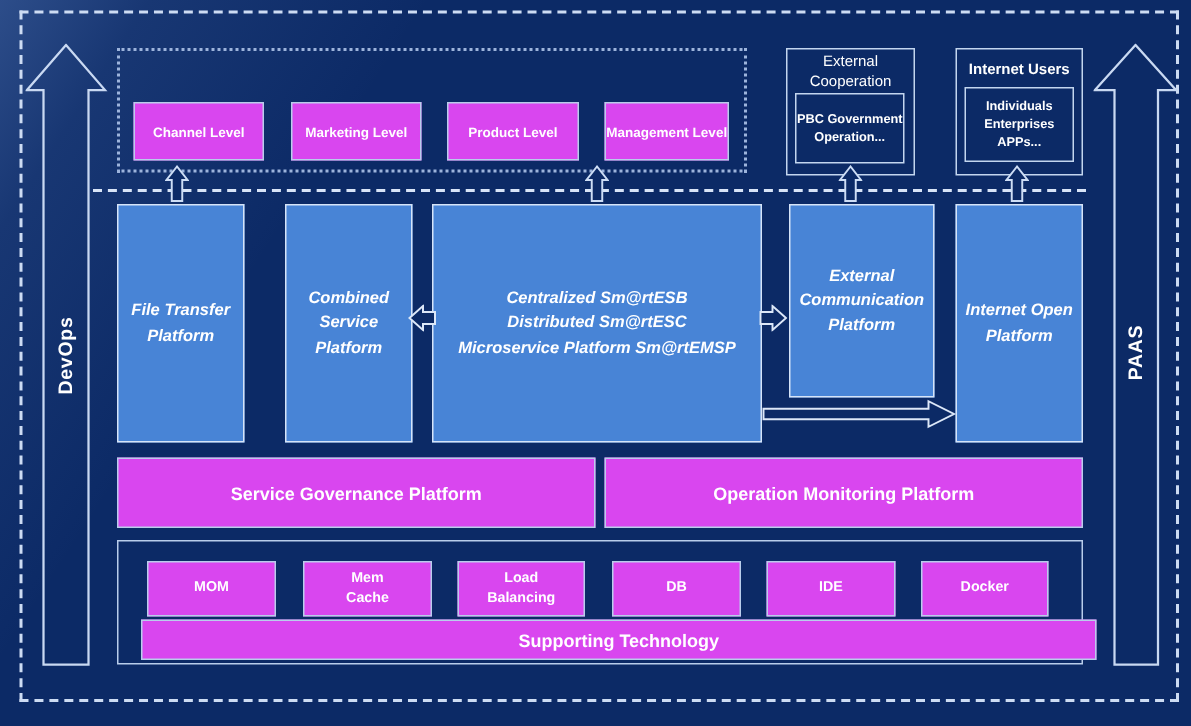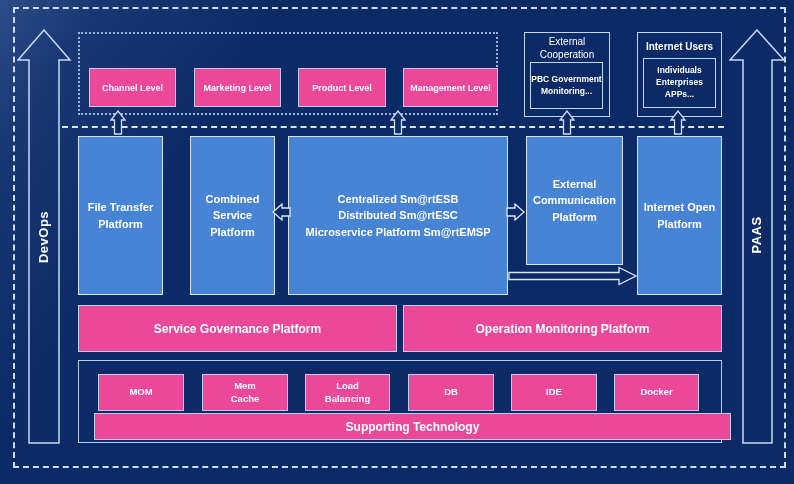--- a/index.html
+++ b/index.html
@@ -9,22 +9,22 @@
     background-color:#0c2a66;
     background-image:linear-gradient(123deg,
       rgba(130,168,230,0.28) 0%,
       rgba(130,168,230,0.10) 9%,
       rgba(130,168,230,0) 26%);
     color:#fff;
   }
   .slide{position:relative;width:794px;height:484px;}
   .abs{position:absolute;box-sizing:border-box;}
   .box{display:flex;align-items:center;justify-content:center;text-align:center;}
-  .dark{background:#ec4899;border:1.5px solid #b9cdeb;}
-  .light{background:#4884d6;border:1.5px solid #d6e4f8;}
+  .dark{background:#d946ef;border:1.5px solid #b9cdeb;}
+  .light{background:#4884d6;border:1.5px solid #d6e4f8;font-style:italic;}
   .outer-frame{left:13px;top:7px;width:773px;height:461px;border:2px dashed #cddcf3;}
   .top-dotted{left:78px;top:32px;width:420px;height:83px;border:2px dotted #9db4dc;}
   .level{top:68px;height:39px;font-weight:bold;font-size:9px;white-space:pre;}
   .divider{left:62px;top:126px;width:662px;height:0;border-top:2px dashed #d8e4f7;}
   .platform{top:136px;height:159px;font-weight:bold;font-size:11px;line-height:1.5;}
   .esb-line{white-space:nowrap;}
   .gov{top:305px;height:47px;font-weight:bold;font-size:12px;}
   .support-wrap{left:78px;top:360px;width:644px;height:83px;border:1.5px solid #b9cdeb;}
   .tech{top:374px;height:37px;font-weight:bold;font-size:9.5px;white-space:pre;line-height:1.35;}
   .support-bar{left:94px;top:413px;width:637px;height:27px;font-weight:bold;font-size:12px;}
@@ -48,26 +48,26 @@
 
   <svg class="abs" style="left:729px;top:29px;" width="56" height="416" viewBox="0 0 56 416">
     <polygon points="28,1 1,31 14,31 14,414 43,414 43,31 55,31" fill="none" stroke="#c9d9f2" stroke-width="1.5"></polygon>
   </svg>
   <div class="abs rail-label" style="left:697px;top:225px;">PAAS</div>
 
   <div class="abs top-dotted"></div>
   <div class="abs box dark level" style="left:89px;width:87px;">Channel Level</div>
   <div class="abs box dark level" style="left:194px;width:87px;">Marketing Level</div>
   <div class="abs box dark level" style="left:298px;width:88px;">Product Level</div>
-  <div class="abs box dark level" style="left:403px;width:95px;">Management Level</div>
+  <div class="abs box dark level" style="left:403px;width:83px;">Management Level</div>
 
   <div class="abs" style="left:524px;top:32px;width:86px;height:85px;border:1.5px solid #c3d6ef;">
     <div class="group-title" style="margin-top:3px;text-align:center;">External Cooperation</div>
     <div class="abs box member" style="left:5px;top:29px;width:73px;height:47px;">PBC Government
-Monitoring...</div>
+Operation...</div>
   </div>
 
   <div class="abs" style="left:637px;top:32px;width:85px;height:85px;border:1.5px solid #c3d6ef;">
     <div class="group-title" style="margin-top:8px;text-align:center;font-weight:bold;">Internet Users</div>
     <div class="abs box member" style="left:5px;top:25px;width:73px;height:50px;">Individuals
 Enterprises
 APPs...</div>
   </div>
 
   <div class="abs divider"></div>

